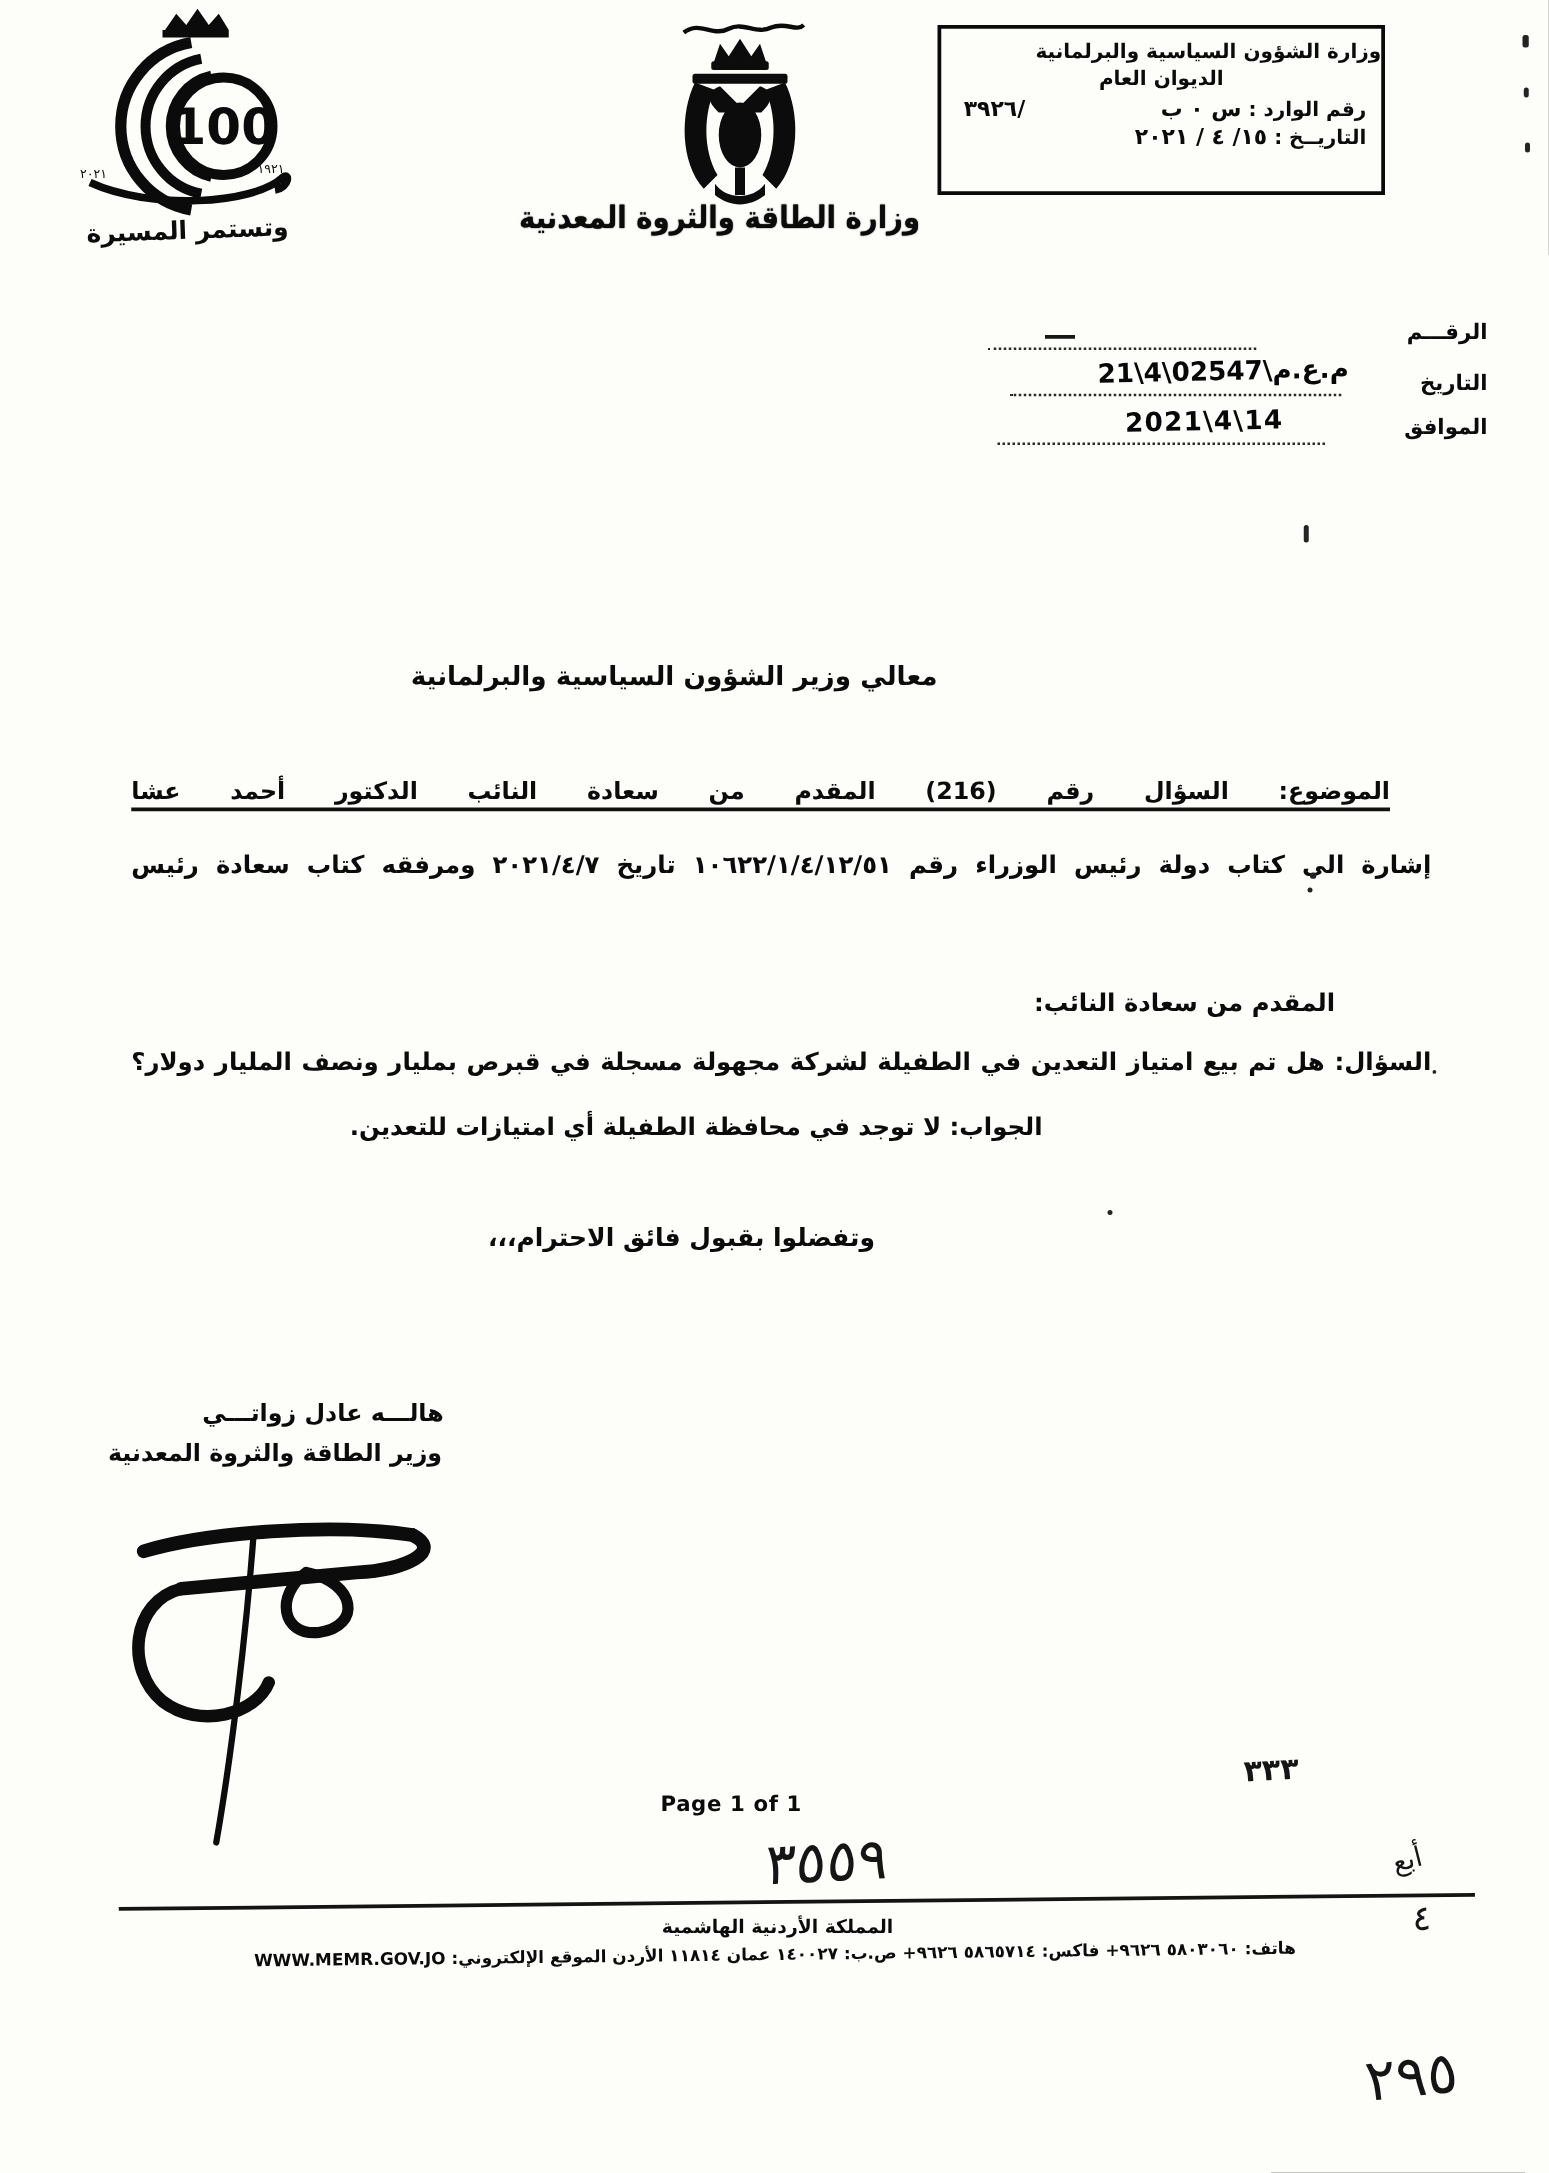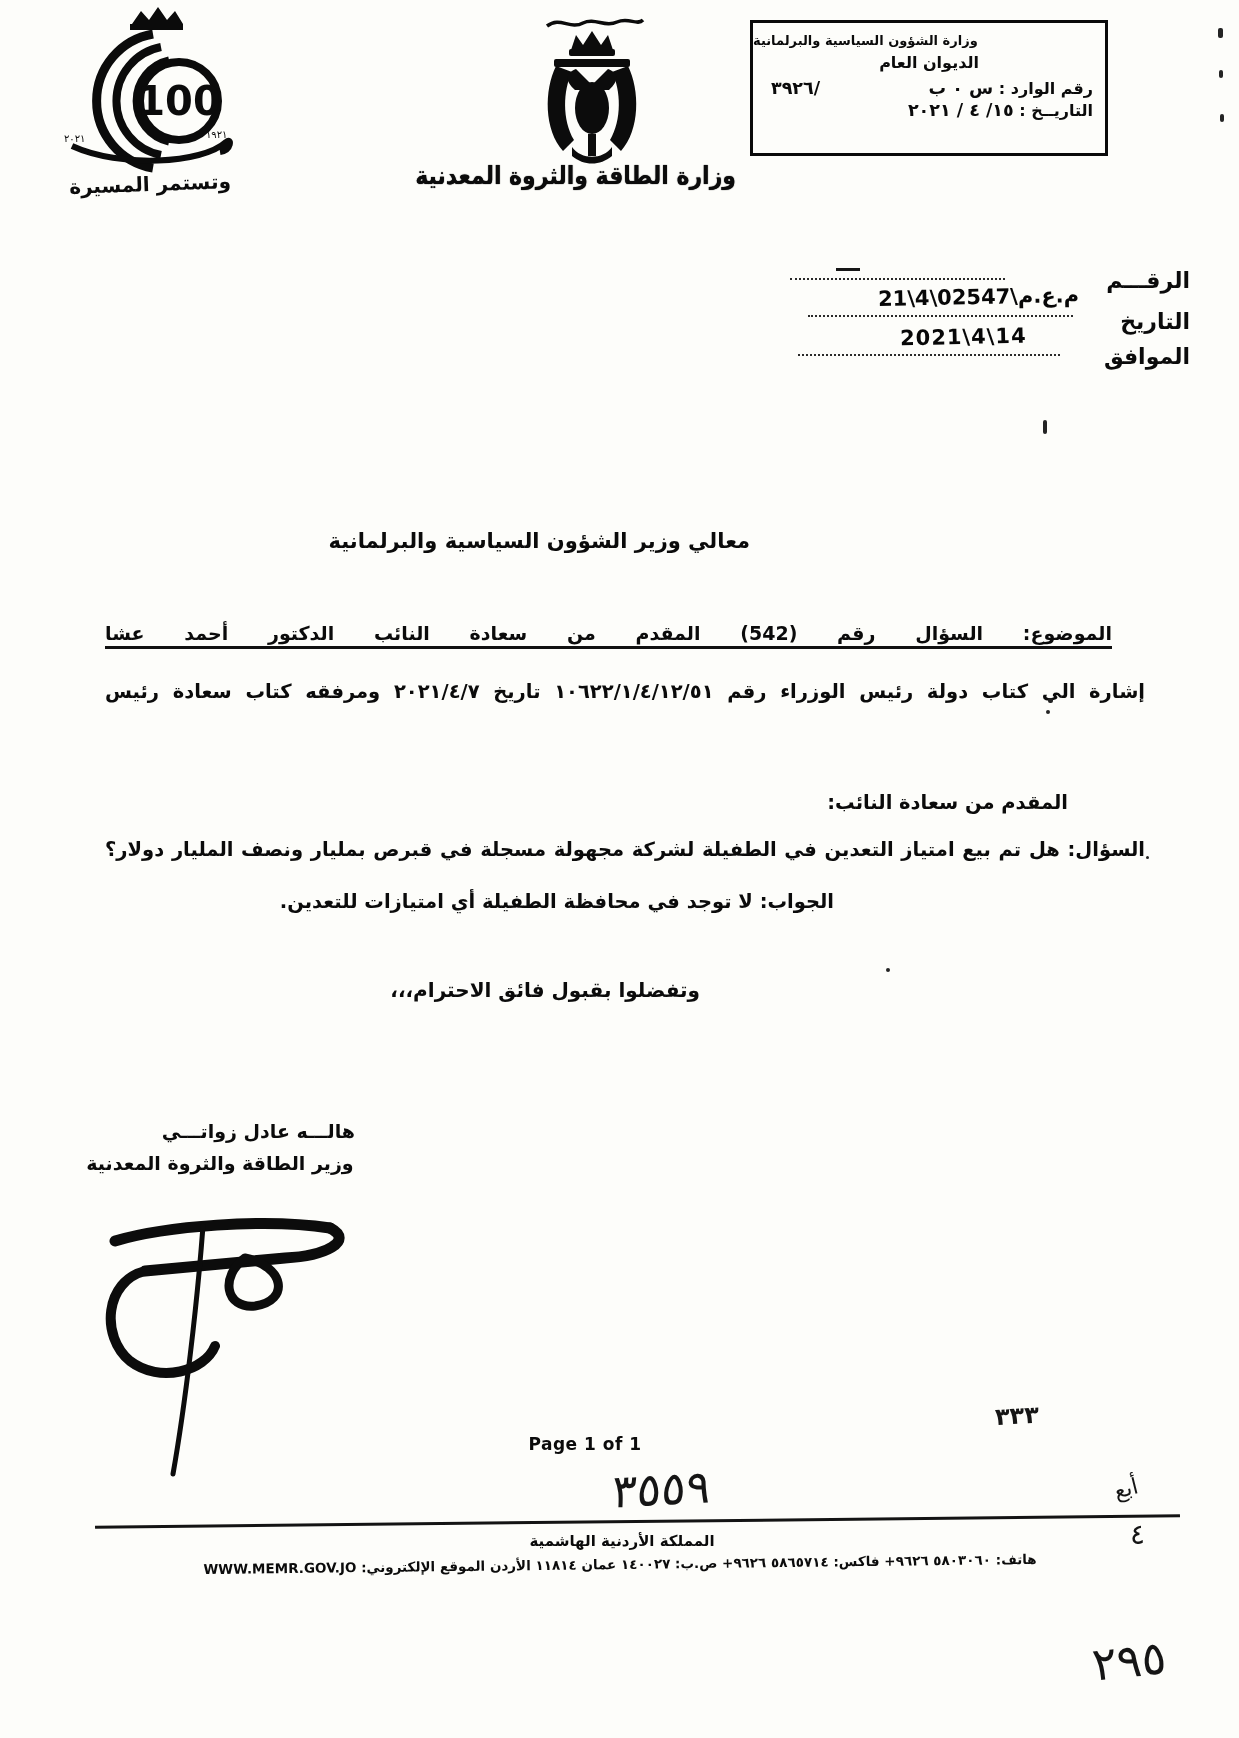--- a/index.html
+++ b/index.html
@@ -18,28 +18,28 @@
 
   
   .ribbon{left:545px;top:14px;width:100px;height:18px;}
   .crest{left:536px;top:28px;width:112px;height:138px;}
   .callig{left:436px;top:163px;width:300px;text-align:center;font-size:22px;font-weight:900;
           transform:scaleY(1.12);text-shadow:0 0 1px #000;}
 
   
   .rbox{left:750px;top:20px;width:358px;height:136px;border:3px solid #0a0a0a;direction:rtl;
         padding-top:7px;box-sizing:border-box;}
-  .rbox .l1{font-size:13px;font-weight:bold;text-align:left;line-height:22px;}
+  .rbox .l1{font-size:16px;font-weight:bold;text-align:right;line-height:22px;padding-left:24px;}
   .rbox .l2{font-size:16px;font-weight:bold;text-align:center;line-height:22px;}
   .rbox .l3{display:flex;justify-content:space-between;padding:4px 12px 0 18px;font-size:16px;font-weight:bold;}
   .rbox .l4{padding:2px 12px 0 18px;font-size:16px;font-weight:bold;}
   .rbox .hand{font-size:17.5px;}
 
   
-  .ref-label{right:49px;font-size:22px;font-weight:bold;direction:rtl;margin-top:12px;}
+  .ref-label{right:49px;font-size:17px;font-weight:bold;direction:rtl;}
   .dotline{border-bottom:2px dotted #2a2a2a;height:2px;}
   .stamp{font-weight:bold;font-size:21px;letter-spacing:1px;transform:rotate(-1.2deg);direction:ltr;
          color:#070707;white-space:nowrap;}
 
   
   .recipient{right:489px;top:529px;font-size:21px;font-weight:bold;direction:rtl;white-space:nowrap;}
   .subject{left:105px;top:622px;width:1007px;direction:rtl;font-size:19px;font-weight:bold;
            text-align:justify;text-align-last:justify;-moz-text-align-last:justify;}
   .subject span{display:inline;}
   .subject{border-bottom:0;}
@@ -143,21 +143,21 @@
   <div class="abs stamp" style="left:878px;top:285px;" dir="ltr">21\4\02547\م.ع.م</div>
   <div class="abs dotline" style="left:808px;top:313px;width:265px;"></div>
 
   <div class="abs ref-label" style="top:332px;">الموافق</div>
   <div class="abs stamp" style="left:900px;top:325px;" dir="ltr">2021\4\14</div>
   <div class="abs dotline" style="left:798px;top:352px;width:262px;"></div>
 
   <div class="abs recipient">معالي وزير الشؤون السياسية والبرلمانية</div>
 
   <div class="abs subject">
-    <span class="subj-underline">الموضوع: السؤال رقم (542) المقدم من سعادة النائب الدكتور أحمد عشا</span>
+    <span class="subj-underline">الموضوع: السؤال رقم (216) المقدم من سعادة النائب الدكتور أحمد عشا</span>
   </div>
 
   <div class="abs bodyline" style="top:680px;">إشارة الى كتاب دولة رئيس الوزراء رقم ١٠٦٢٢/١/٤/١٢/٥١ تاريخ ٢٠٢١/٤/٧ ومرفقه كتاب سعادة رئيس</div>
   <div class="abs shortline" style="right:171px;top:791px;">المقدم من سعادة النائب:</div>
 
   <div class="abs bodyline" style="top:838px;">السؤال: هل تم بيع امتياز التعدين في الطفيلة لشركة مجهولة مسجلة في قبرص بمليار ونصف المليار دولار؟</div>
   <div class="abs shortline" style="right:405px;top:890px;">الجواب: لا توجد في محافظة الطفيلة أي امتيازات للتعدين.</div>
 
   <div class="abs closing">وتفضلوا بقبول فائق الاحترام،،،</div>
 

